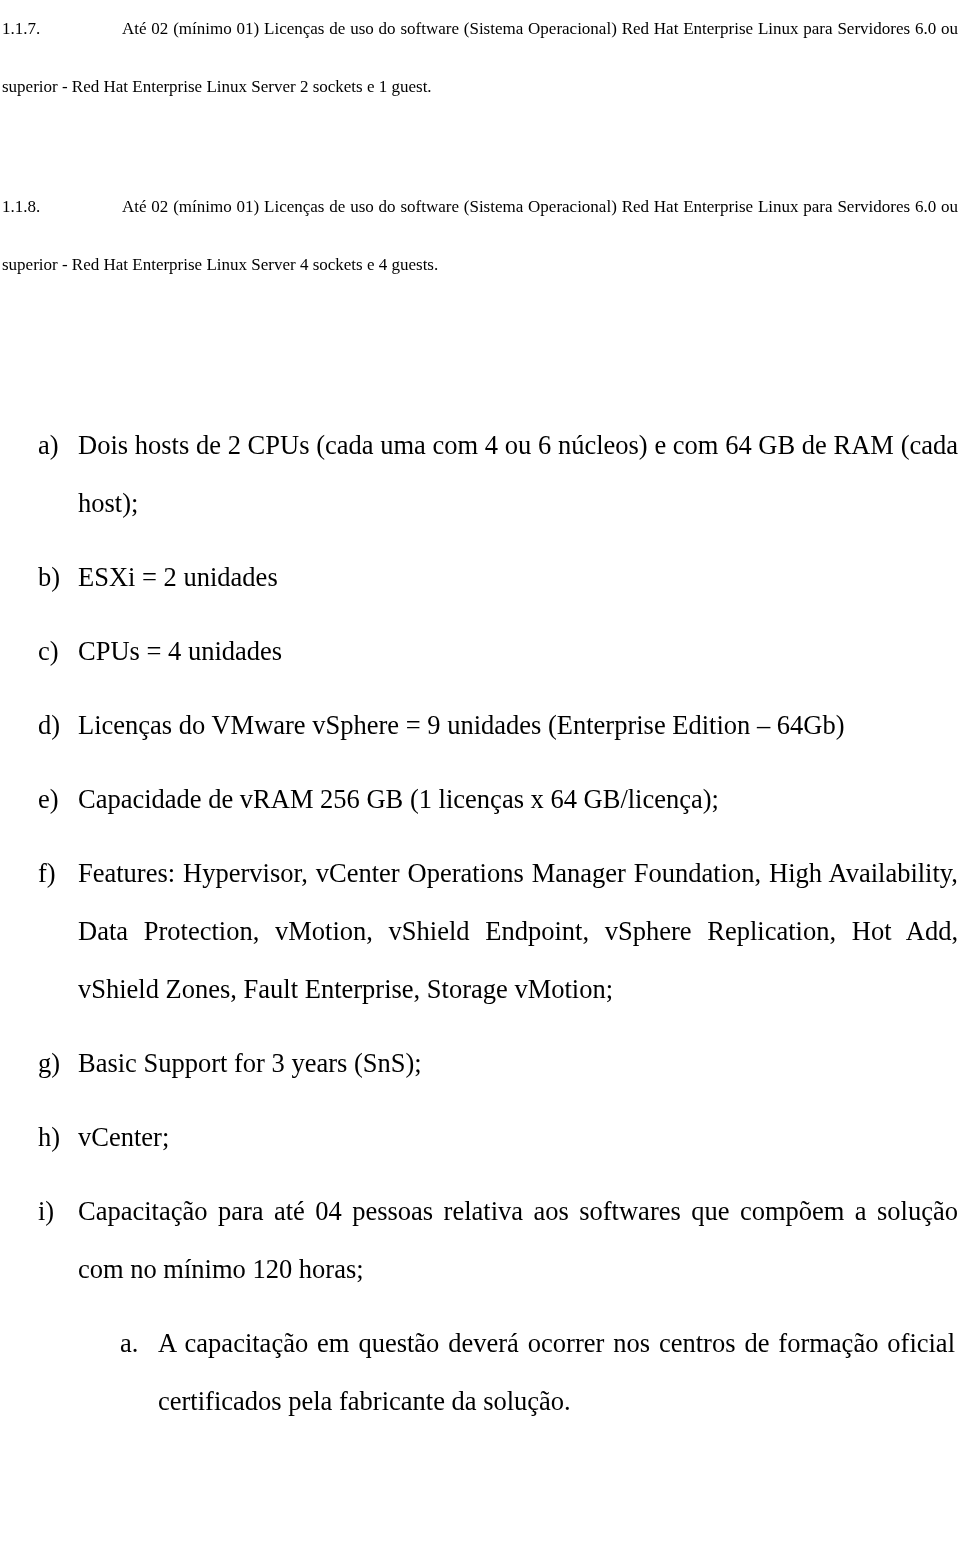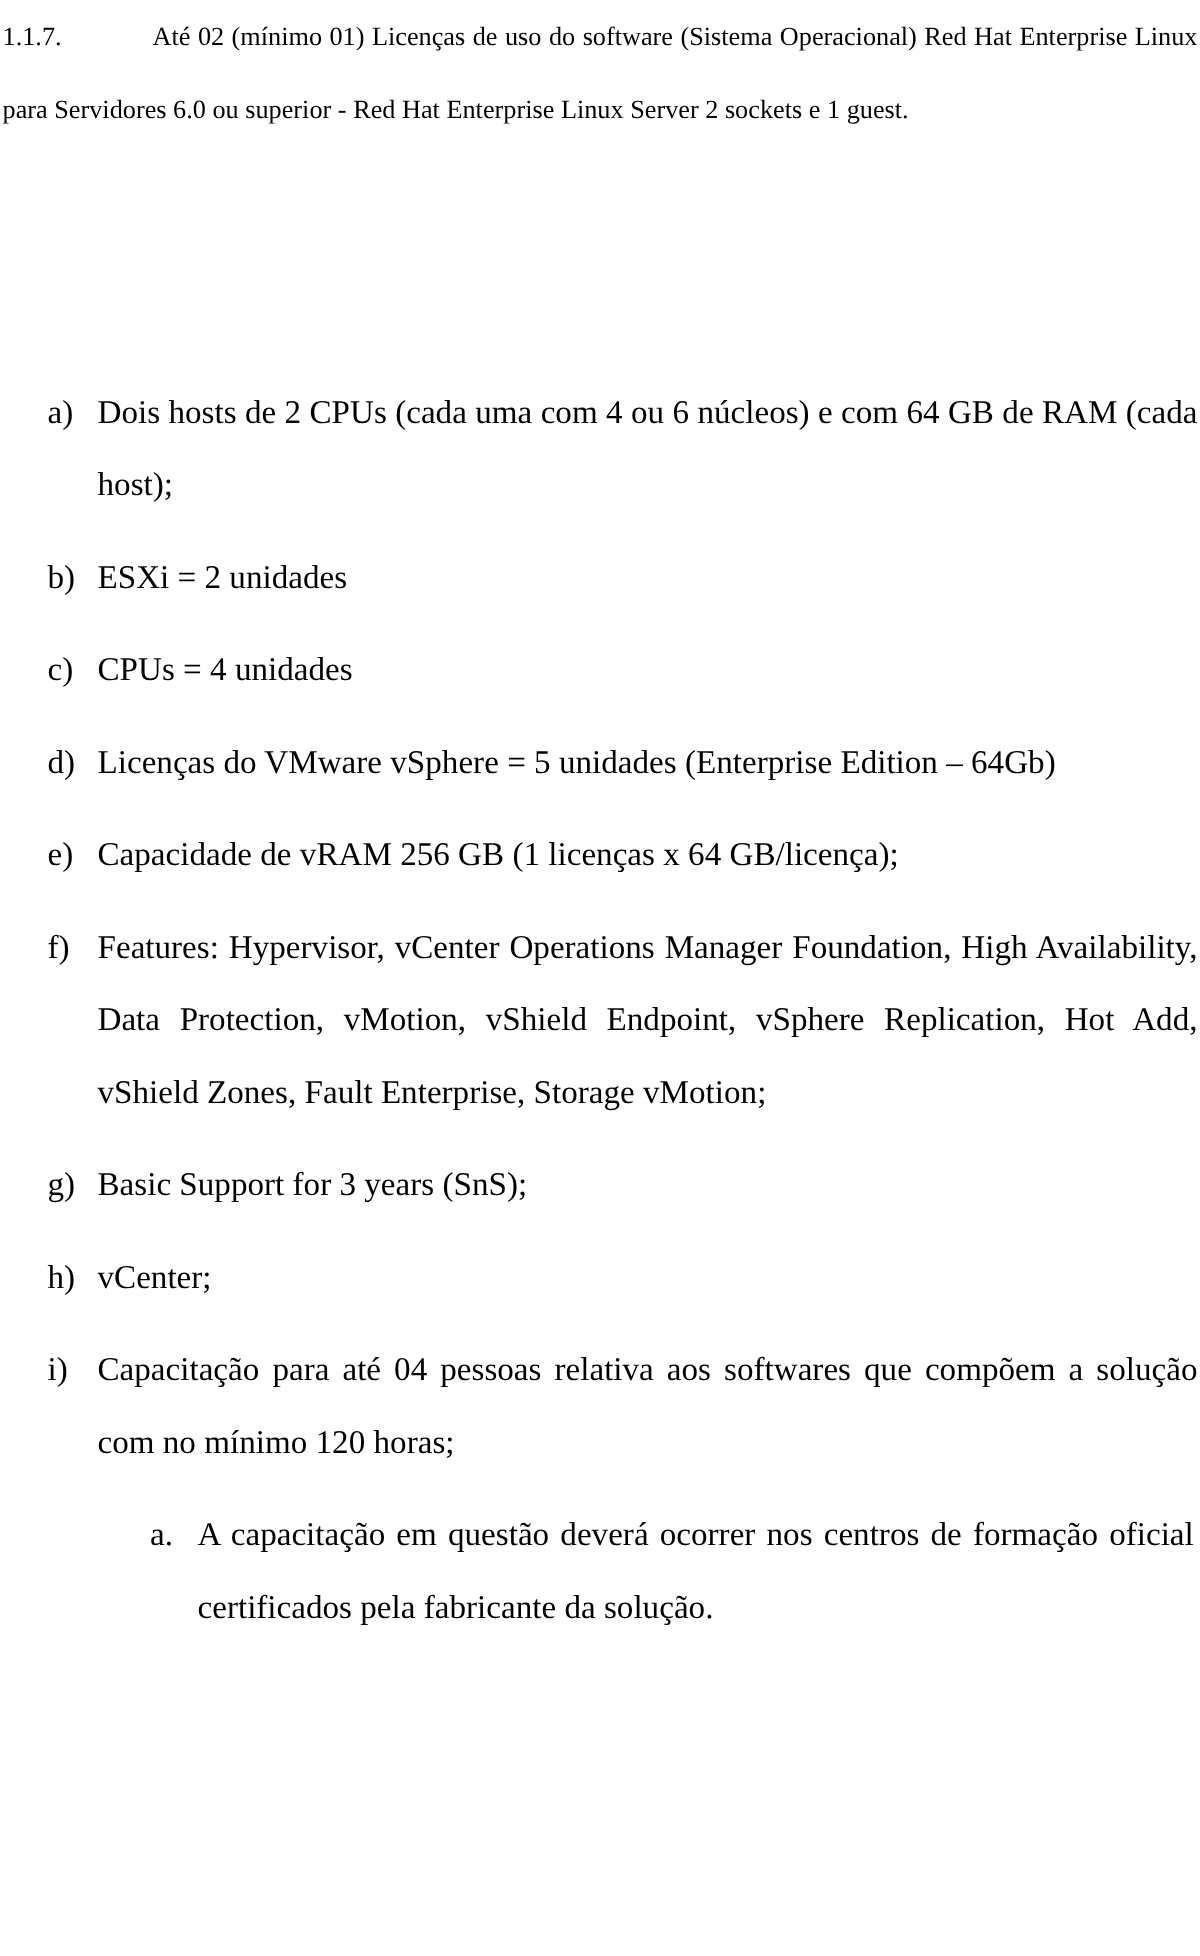--- a/index.html
+++ b/index.html
@@ -20,21 +20,21 @@
     position: relative;
     width: 960px;
     height: 1565px;
     box-sizing: border-box;
     padding: 0;
   }
 
   
   .clause {
     display: block;
-    font-size: 21px;
+    font-size: 17px;
     line-height: 58px;
     text-align: justify;
     text-justify: inter-word;
     padding: 0 2px 0 2px;
     margin: 0;
   }
   .clause .num {
     display: inline-block;
     width: 120px;
     text-align: left;
@@ -112,20 +112,23 @@
 <body>
 
 <div class="page">
 
   <p class="clause">
     <span class="num">1.1.7.</span><span class="ctext">Até 02 (mínimo 01) Licenças de uso do software (Sistema Operacional) Red Hat Enterprise Linux para Servidores 6.0 ou superior -   Red Hat Enterprise Linux Server 2 sockets e 1 guest.</span>
   </p>
 
   <div class="gap-lg"></div>
 
+  <p class="clause">
+    <span class="num">1.1.8.</span><span class="ctext">Até 02 (mínimo 01) Licenças de uso do software (Sistema Operacional) Red Hat Enterprise Linux para Servidores 6.0 ou superior -   Red Hat Enterprise Linux Server 4 sockets e 4 guests.</span>
+  </p>
 
   <div class="gap-xl"></div>
 
 
   <div class="gap-md"></div>
 
   <ul class="alist">
     <li>
       <span class="marker">a)</span>
       <span class="itext">Dois hosts de 2 CPUs (cada uma com 4 ou 6 núcleos) e com 64 GB de RAM (cada host);</span>
@@ -136,21 +139,21 @@
       <span class="itext">ESXi = 2 unidades</span>
     </li>
     <div class="gap-sm"></div>
     <li>
       <span class="marker">c)</span>
       <span class="itext">CPUs = 4 unidades</span>
     </li>
     <div class="gap-sm"></div>
     <li>
       <span class="marker">d)</span>
-      <span class="itext">Licenças do VMware vSphere = 5 unidades (Enterprise Edition – 64Gb)</span>
+      <span class="itext">Licenças do VMware vSphere = 9 unidades (Enterprise Edition – 64Gb)</span>
     </li>
     <div class="gap-sm"></div>
     <li>
       <span class="marker">e)</span>
       <span class="itext">Capacidade de vRAM 256 GB (1 licenças x 64 GB/licença);</span>
     </li>
     <div class="gap-sm"></div>
     <li>
       <span class="marker">f)</span>
       <span class="itext">Features: Hypervisor, vCenter Operations Manager Foundation, High Availability, Data Protection, vMotion, vShield Endpoint, vSphere Replication, Hot Add, vShield Zones, Fault Enterprise, Storage vMotion;</span>

